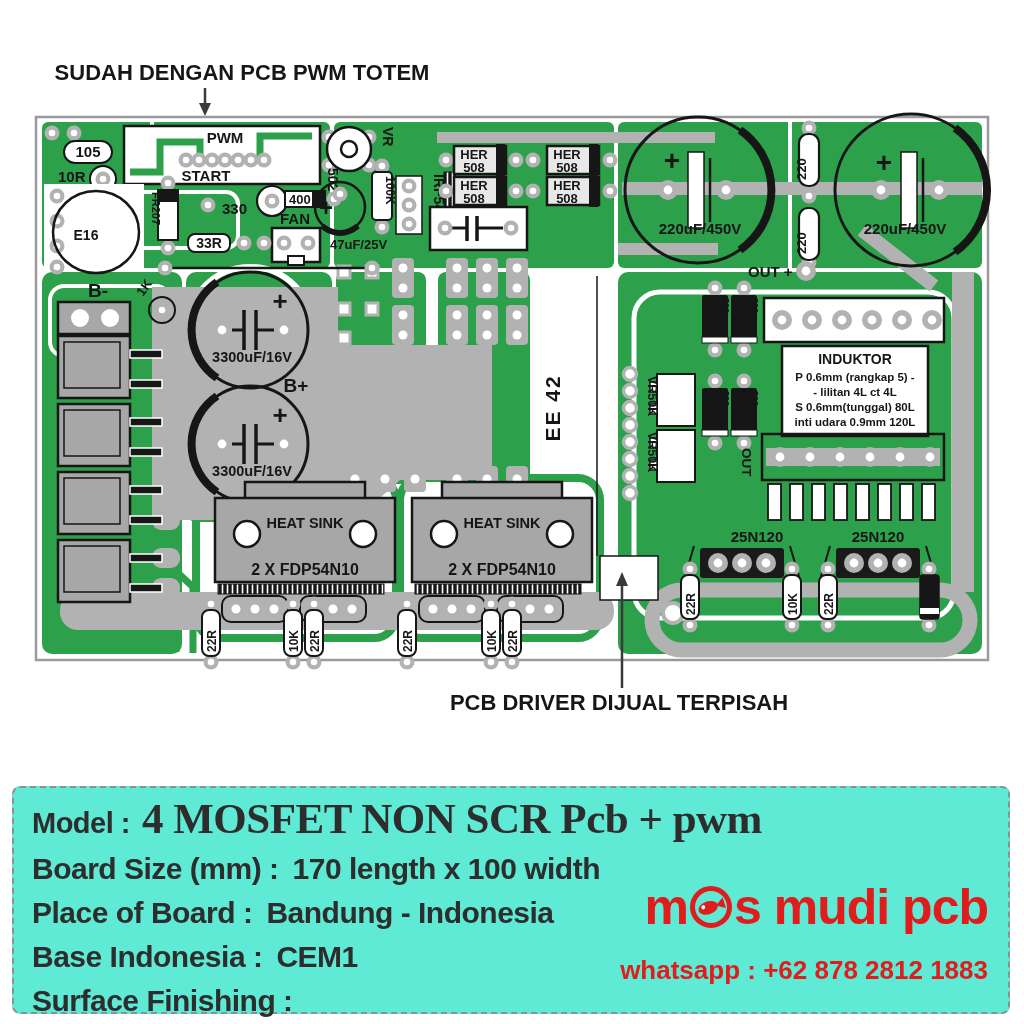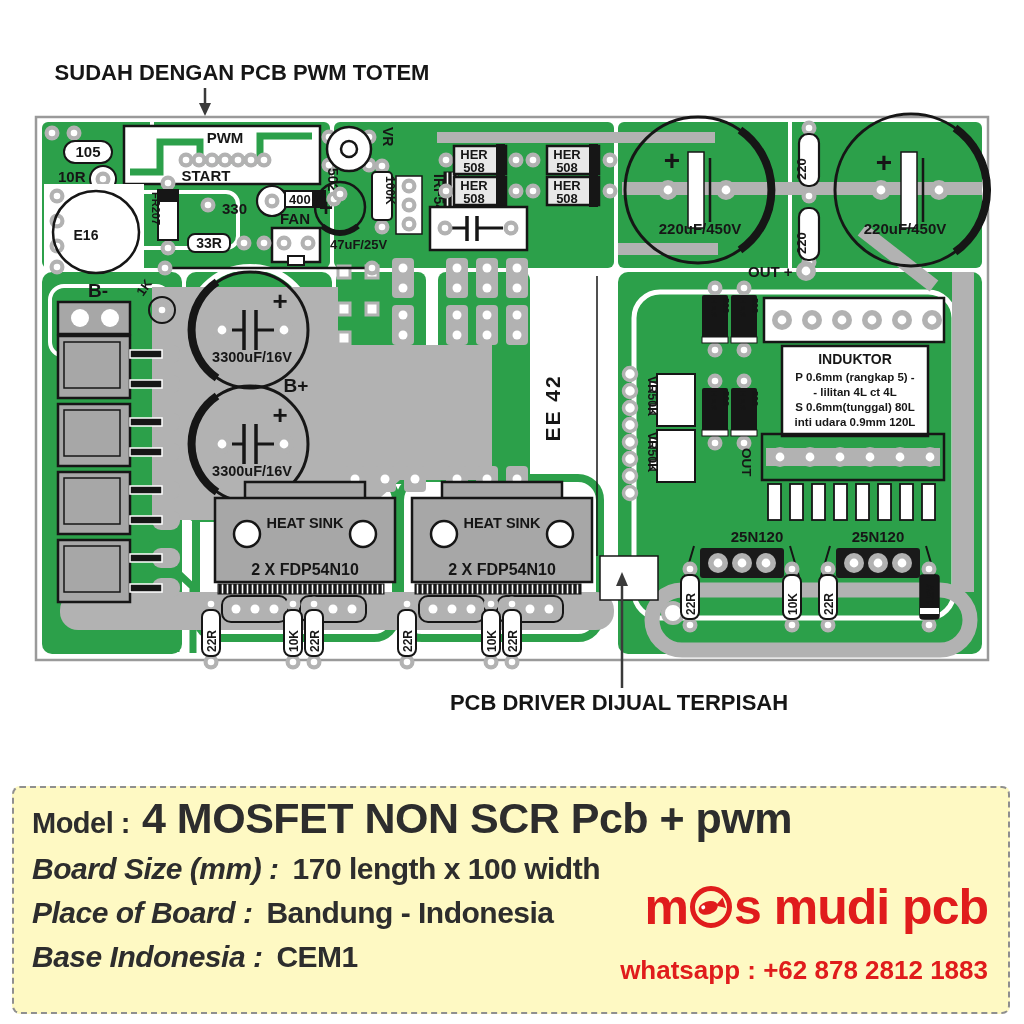--- a/index.html
+++ b/index.html
@@ -1,28 +1,28 @@
 <!DOCTYPE html>
 <html><head>
 <meta charset="utf-8">
 <style>
   html,body{margin:0;padding:0;background:#fff;}
   .stage{position:relative;width:1024px;height:1024px;background:#fff;overflow:hidden;
          font-family:"Liberation Sans",sans-serif;border-radius:20px;}
   svg text{font-family:"Liberation Sans",sans-serif;font-weight:bold;fill:#161616;}
   
   .info-panel{position:absolute;left:12px;top:786px;width:998px;height:228px;
-    background:#fef9c3;border:2px dashed #8f8f8f;border-radius:8px;box-sizing:border-box;
+    background:#5eead4;border:2px dashed #8f8f8f;border-radius:8px;box-sizing:border-box;
     padding:6px 0 0 18px;color:#2d2d2d;}
   .row{display:flex;align-items:baseline;gap:12px;white-space:nowrap;letter-spacing:-0.5px;}
   .model-row{height:58px;}
   .model-label{font-size:29px;font-weight:bold;}
-  .model-value{font-size:43px;font-weight:bold;}
+  .model-value{font-size:43px;font-weight:bold;font-family:Liberation Serif, serif;}
   .spec-row{height:44px;font-size:30px;font-weight:bold;}
-  .spec-row .lbl{margin-right:2px;font-style:italic;}
+  .spec-row .lbl{margin-right:2px;}
   .brand{position:absolute;right:20px;bottom:26px;width:400px;text-align:right;color:#e01c1c;}
   .brand-name{font-size:50px;font-weight:bold;letter-spacing:-1px;line-height:52px;}
   .brand-name .fish{display:inline-block;vertical-align:-6px;}
   .brand-wa{font-size:26px;font-weight:bold;margin-top:16px;}
 </style>
 </head>
 <body>
 
 <div class="stage">
 
@@ -642,20 +642,21 @@
   </div>
   <div class="row spec-row">
     <span class="lbl">Place of Board :</span>
     <span>Bandung - Indonesia</span>
   </div>
   <div class="row spec-row">
     <span class="lbl">Base Indonesia :</span>
     <span>CEM1</span>
   </div>
   <div class="row spec-row">
+    <span class="lbl">Surface Finishing :</span>
   </div>
 
   <div class="brand">
     <div class="brand-name"><span>m</span><span class="fish"><svg width="46" height="46" viewBox="0 0 46 46">
           <circle cx="23" cy="23" r="18.5" fill="none" stroke="#e01c1c" stroke-width="5"></circle>
           <g transform="rotate(-18 23 23)">
             <ellipse cx="20" cy="23" rx="10" ry="6.5" fill="#e01c1c"></ellipse>
             <polygon points="28,23 37,17.5 37,28.5" fill="#e01c1c"></polygon>
             <circle cx="15.5" cy="21" r="2" fill="#fff"></circle>
           </g>

